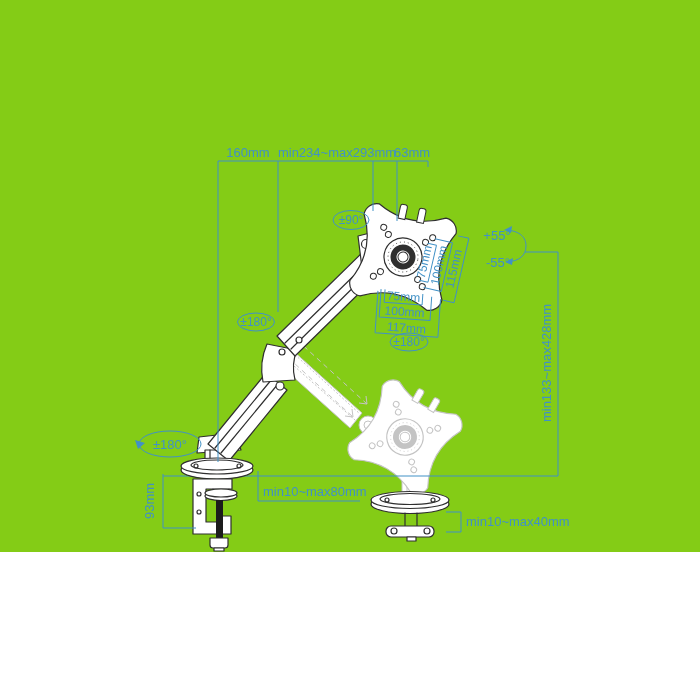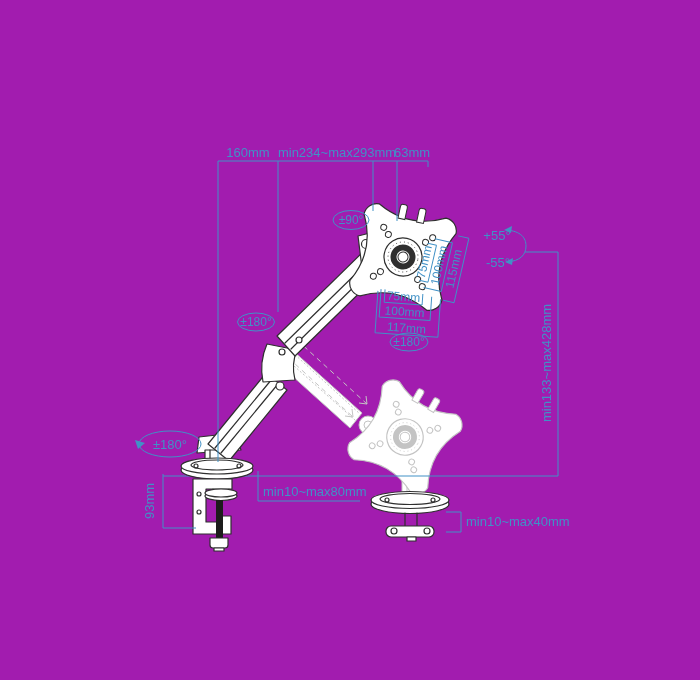--- a/index.html
+++ b/index.html
@@ -1,16 +1,16 @@
 <!DOCTYPE html>
 <html><head>
 <meta charset="utf-8">
 <style>
   html,body{margin:0;padding:0;background:#fff;width:700px;height:700px;overflow:hidden}
-  #stage{width:700px;height:680px;position:relative;background:#a21caf}
+  #stage{width:700px;height:552px;position:relative;background:#84cc16}
   svg{display:block}
   .sol{stroke:#2f2f2f;stroke-width:1.2;fill:none;stroke-linejoin:round;stroke-linecap:round}
   .solf{stroke:#2f2f2f;stroke-width:1.2;fill:#ffffff;stroke-linejoin:round}
   .gho{stroke:#c4c4c4;stroke-width:1;fill:none}
   .ghof{stroke:#c4c4c4;stroke-width:1;fill:#ffffff}
   .dash{stroke-dasharray:5 4}
   .hatch{stroke-dasharray:2 2}
   .ann{stroke:#4191c6;stroke-width:1;fill:none}
   .annf{fill:#4191c6;stroke:none}
   text.lbl{fill:#4191c6;font-family:"Liberation Sans",sans-serif;font-size:13px}

